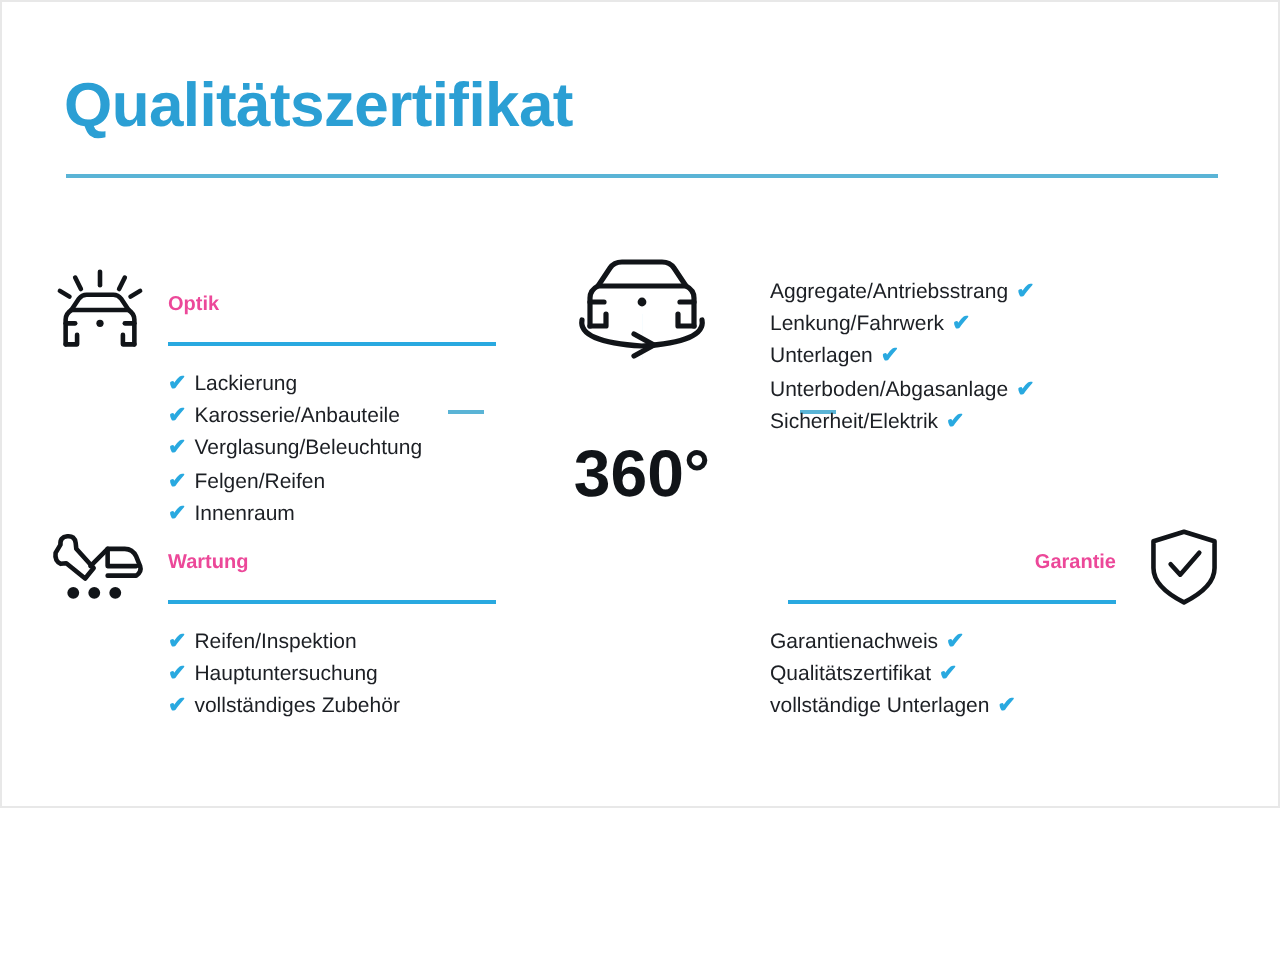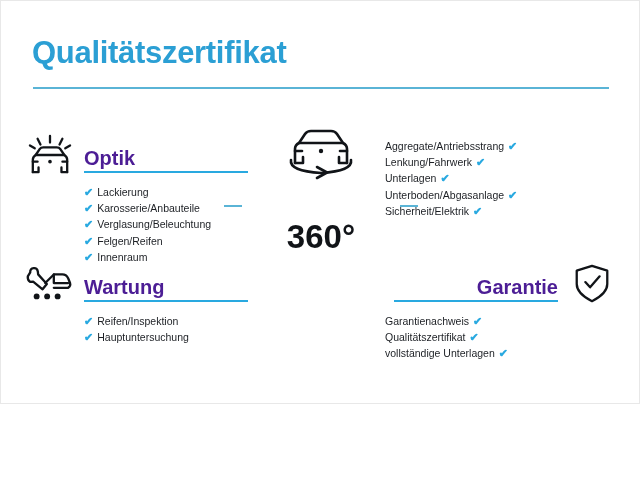--- a/index.html
+++ b/index.html
@@ -58,23 +58,23 @@
     top: 0;
     width: 50px;
     height: 42px;
   }
   .sec-left .sec-icon  { left: 0; }
   .sec-right .sec-icon { right: 0; }
 
   .sec-title {
     position: absolute;
     top: 13px;
-    font-size: 20px;
+    font-size: 10px;
     font-weight: bold;
-    color: #4c1d95;
+    color: #ec4899;
     white-space: nowrap;
   }
   .sec-left  .sec-title { left: 59px; }
   .sec-right .sec-title { right: 59px; }
 
   .sec-rule {
     position: absolute;
     top: 37px;
     height: 2px;
     background: #29a9e0;
@@ -211,20 +211,21 @@
             <circle cx="34" cy="35" r="3.1"></circle>
           </g>
         </svg>
       </div>
       <div class="sec-title">Wartung</div>
       <div class="sec-rule"></div>
     </div>
     <ul class="check-list">
       <li class="check-item"><span class="check-mark">✔</span><span>Reifen/Inspektion</span></li>
       <li class="check-item"><span class="check-mark">✔</span><span>Hauptuntersuchung</span></li>
+      <li class="check-item"><span class="check-mark">✔</span><span>vollständiges Zubehör</span></li>
     </ul>
   </div>
 
   <div class="section sec-technik sec-right">
     <ul class="check-list">
       <li class="check-item"><span>Aggregate/Antriebsstrang</span><span class="check-mark">✔</span></li>
       <li class="check-item"><span>Lenkung/Fahrwerk</span><span class="check-mark">✔</span></li>
       <li class="check-item"><span>Unterlagen</span><span class="check-mark">✔</span></li>
       <li class="check-item"><span>Unterboden/Abgasanlage</span><span class="check-mark">✔</span></li>
       <li class="check-item"><span>Sicherheit/Elektrik</span><span class="check-mark">✔</span></li>

